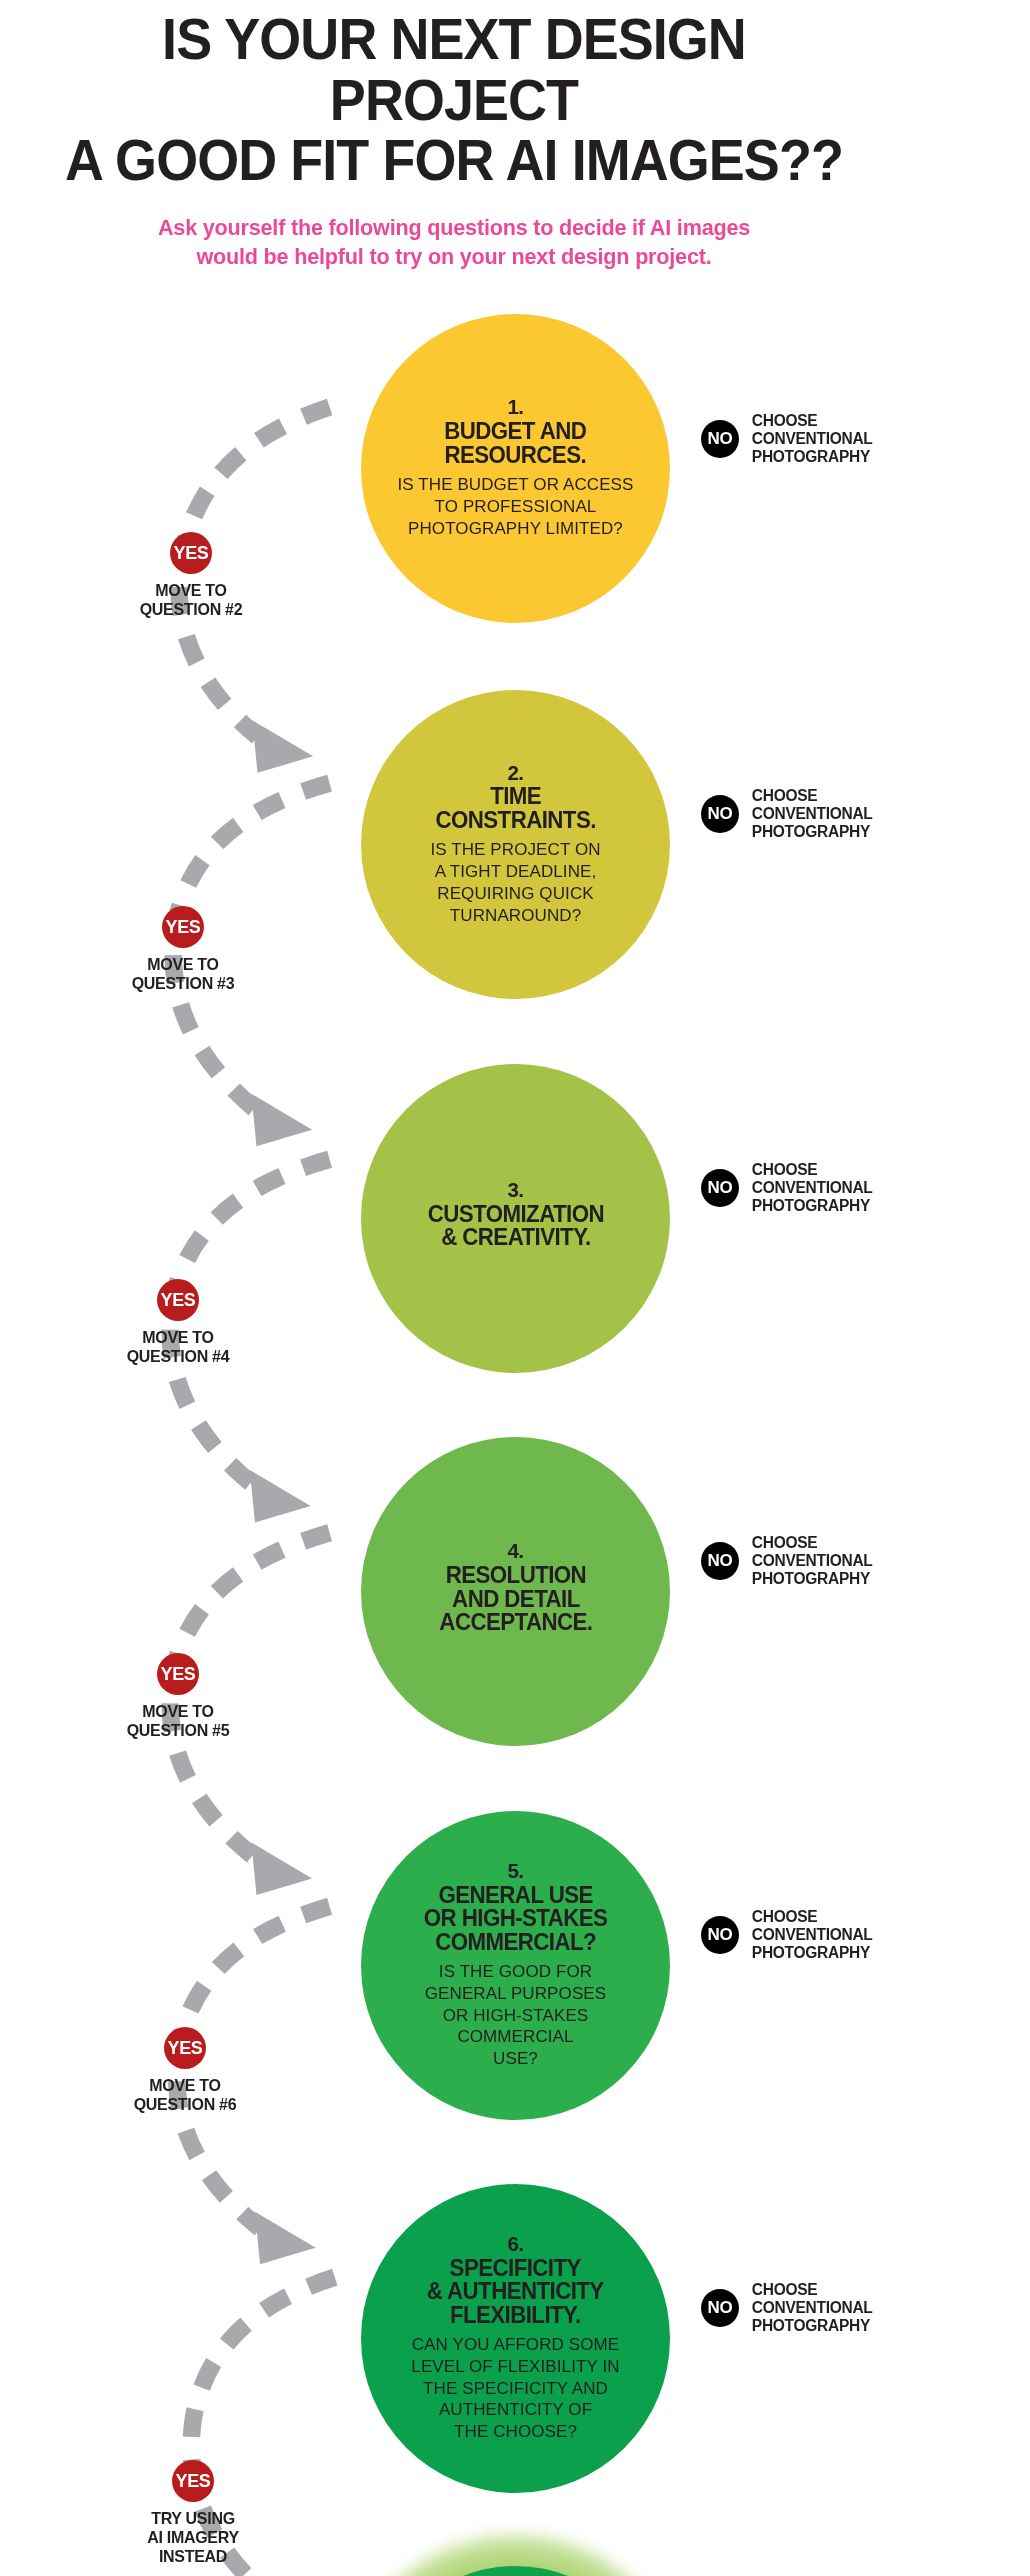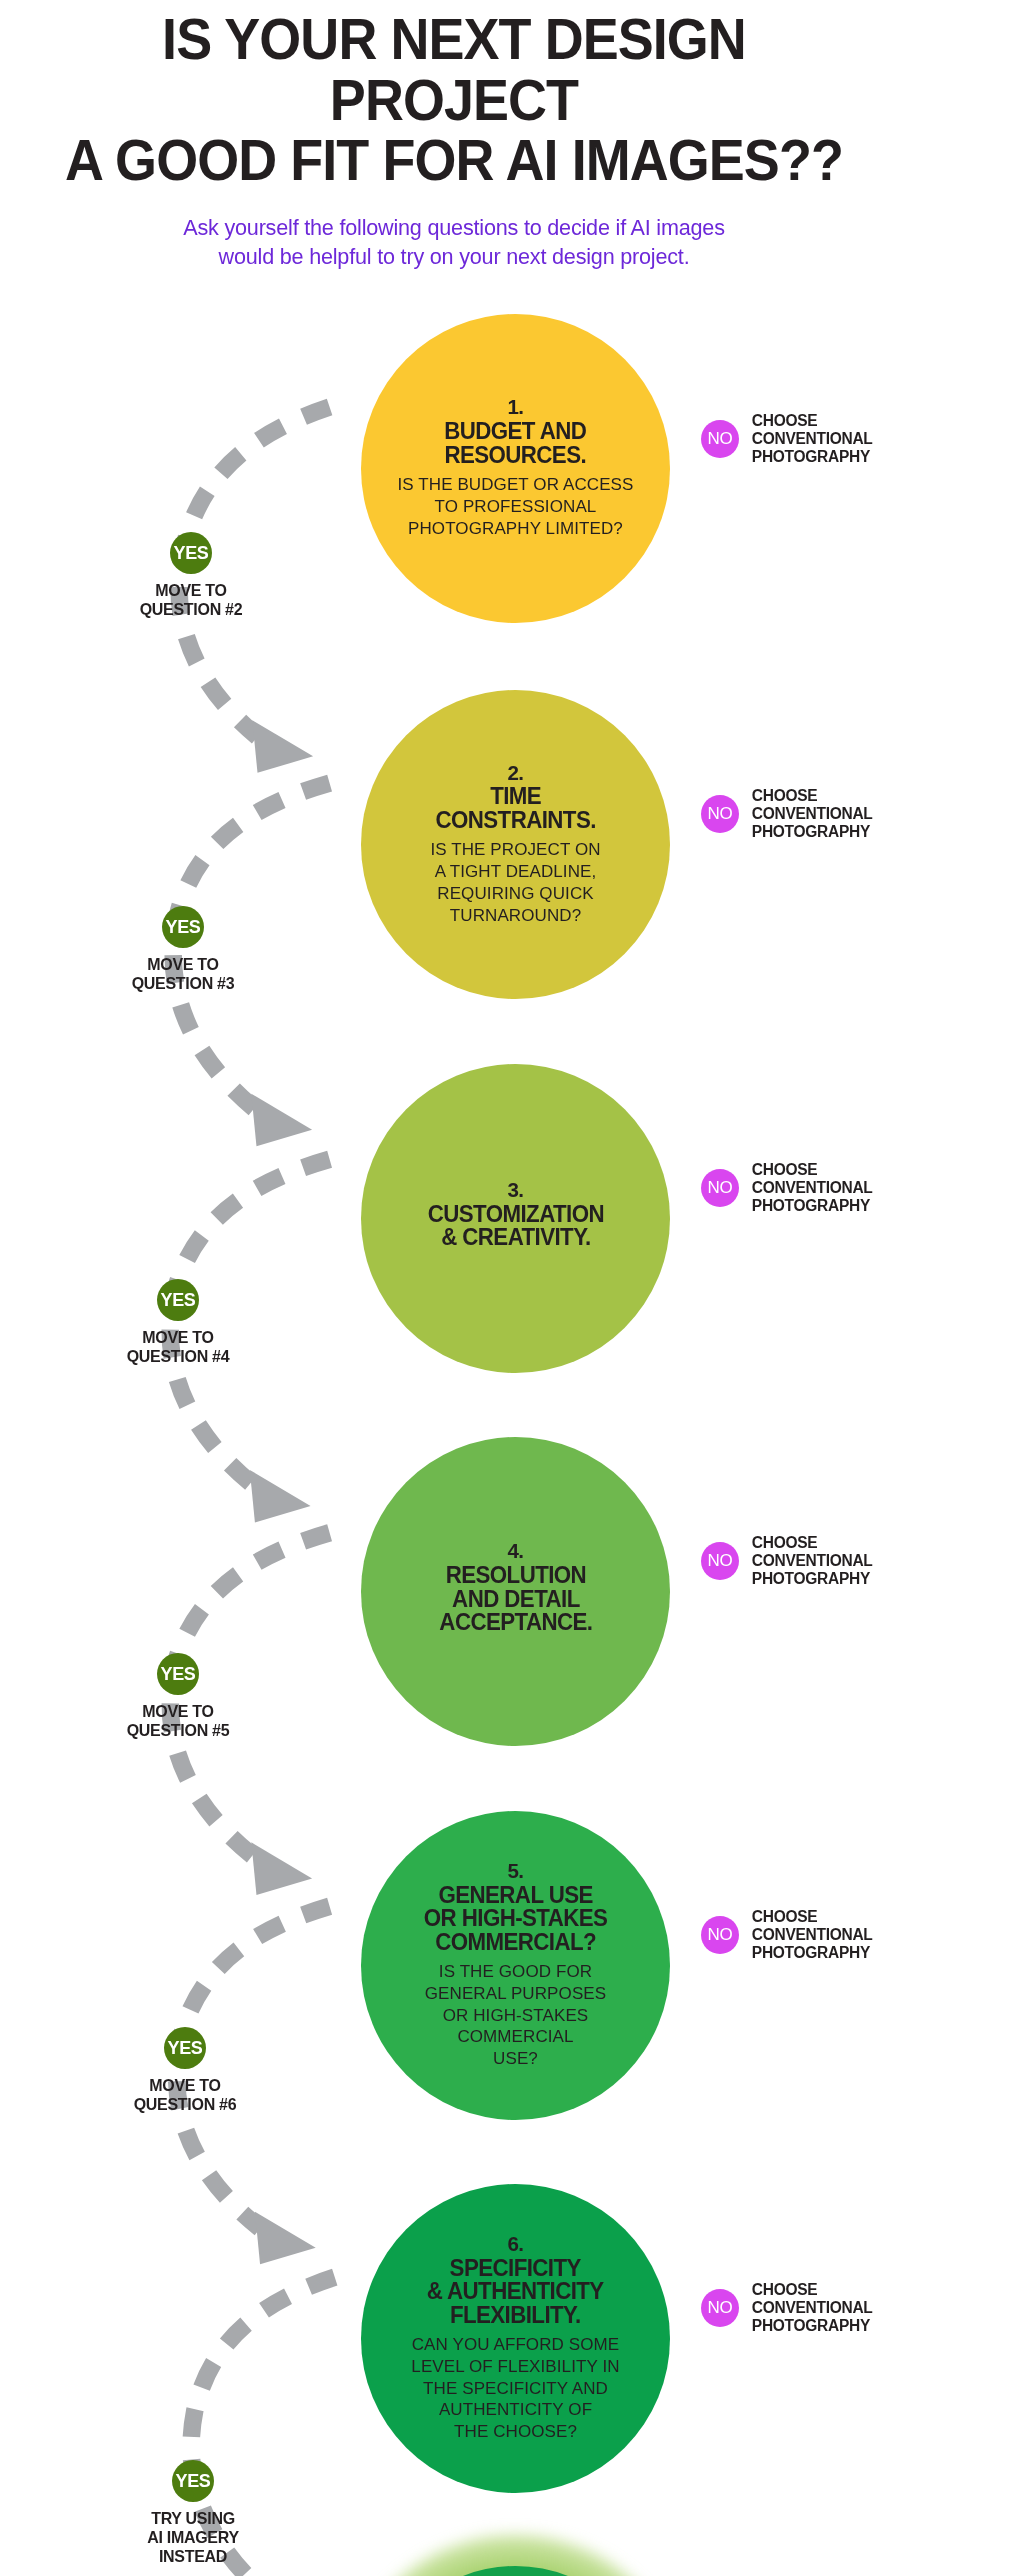--- a/index.html
+++ b/index.html
@@ -27,22 +27,22 @@
     letter-spacing: -1px;
     color: #231f20;
     transform: scaleX(0.93);
     padding-top: 9.3px;
     white-space: pre-line;
   }
   .subtitle {
     margin-top: 24px;
     font-size: 21.6px;
     line-height: 1.34;
-    color: #6d28d9;
-    font-weight: 400;
+    color: #ec4899;
+    font-weight: 700;
     letter-spacing: -0.2px;
     padding: 0 115px;
     white-space: pre-line;
   }
 
   
   .flowpath { position: absolute; top: 0; left: 0; width: 1030px; height: 2948px; pointer-events: none; }
 
   
   .qcircle {
@@ -77,23 +77,23 @@
     line-height: 1.28;
     letter-spacing: 0.1px;
     white-space: pre-line;
   }
 
   
   .no-branch { position: absolute; display: flex; align-items: center; }
   .no-badge {
     width: 38px; height: 38px;
     border-radius: 50%;
-    background: #d946ef;
+    background: #000000;
     color: #ffffff;
-    font-weight: 400;
+    font-weight: 700;
     font-size: 17px;
     letter-spacing: -0.3px;
     display: flex; align-items: center; justify-content: center;
     flex: 0 0 auto;
   }
   .no-label {
     margin-left: 11.3px;
     font-weight: 700;
     font-size: 16px;
     line-height: 1.12;
@@ -101,21 +101,21 @@
     color: #231f20;
     white-space: pre-line;
     transform: scaleX(0.97);
   }
 
   
   .yes-branch { position: absolute; width: 170px; text-align: center; }
   .yes-badge {
     width: 42px; height: 42px;
     border-radius: 50%;
-    background: #4d7c0f;
+    background: #b91c1c;
     color: #ffffff;
     font-weight: 700;
     font-size: 18px;
     letter-spacing: -0.3px;
     display: flex; align-items: center; justify-content: center;
     margin: 0 auto;
   }
   .yes-label {
     margin-top: 7.2px;
     font-weight: 700;

